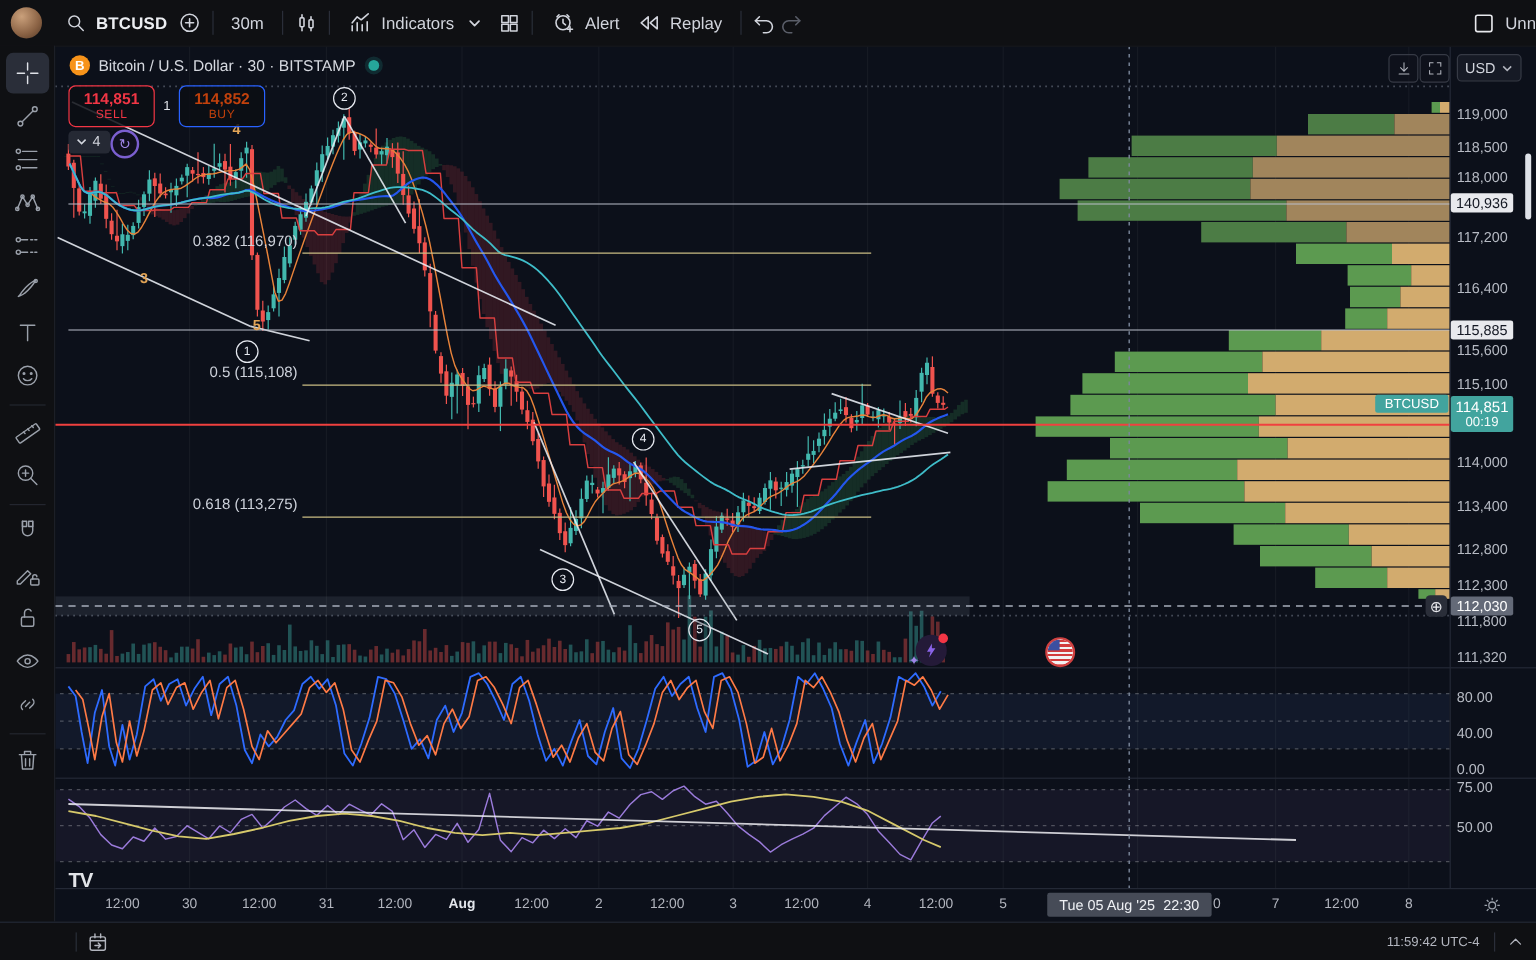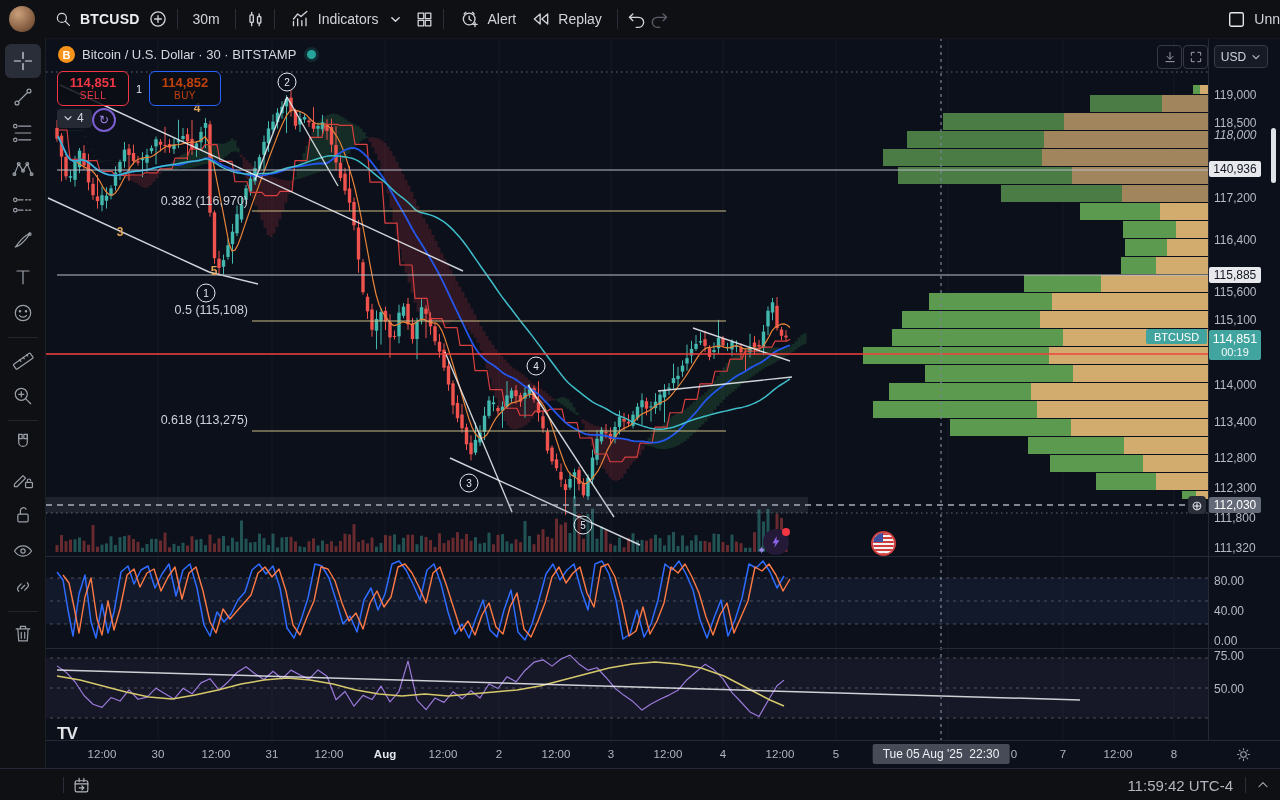--- a/index.html
+++ b/index.html
@@ -57,21 +57,21 @@
   
   #time-axis{position:absolute;left:46px;top:740px;width:1234px;height:28px;border-top:1px solid #242936;z-index:6;background:#0c101a;}
   .t-lab{position:absolute;top:7px;transform:translateX(-50%);font-size:11.5px;color:#b2b5be;}
   .t-lab.bold{font-weight:bold;color:#e3e6ec;}
   #t-tip{position:absolute;top:3px;transform:translateX(-50%);background:#464b57;color:#eef0f4;font-size:12px;border-radius:2px;padding:3px 10px;white-space:nowrap;z-index:7;}
   #axis-gear{position:absolute;right:28px;top:5px;}
   
   #footer{position:absolute;left:0;top:768px;width:1280px;height:32px;background:#0f1013;border-top:1px solid #242936;z-index:20;display:flex;align-items:center;}
   .range-btn{color:#b2b5be;font-size:12.5px;padding:4px 7px;border-radius:4px;cursor:pointer;}
   #footer .sep{width:1px;height:16px;background:#2a2e39;margin:0 6px;}
-  #clock{margin-left:auto;color:#b2b5be;font-size:15px;}
+  #clock{margin-left:auto;color:#b2b5be;font-size:11px;}
   
   #base-svg{position:absolute;left:0;top:0;z-index:1;}
   #profile-layer{position:absolute;left:0;top:0;z-index:2;}
   #over-svg{position:absolute;left:0;top:0;z-index:3;}
   .prow{position:absolute;}
   .pane-sep{position:absolute;left:46px;width:1234px;height:1px;background:#242936;z-index:5;}
   #band-112{position:absolute;left:46px;top:497px;width:762px;height:16px;background:rgba(150,160,178,.13);z-index:2;}
   #plus-dash{position:absolute;left:1188px;top:496px;width:18px;height:18px;border-radius:4px;background:#2a2e39;color:#e8e9ed;z-index:7;display:flex;align-items:center;justify-content:center;font-size:13px;}
   #rocket-badge{position:absolute;left:763px;top:529px;width:26px;height:26px;border-radius:50%;background:#241a38;z-index:7;display:flex;align-items:center;justify-content:center;}
   #rocket-dot{position:absolute;right:-1px;top:-1px;width:8px;height:8px;border-radius:50%;background:#f23645;}
@@ -1172,21 +1172,21 @@
       <span id="flag-stripes"></span>
       <span id="flag-canton"></span>
     </div>
 
   <div id="tv-logo">TV</div>
 
   <div id="scale-border"></div>
   <div id="price-scale">
       <div class="tick" style="top: 95px;">119,000</div>
       <div class="tick" style="top: 123px;">118,500</div>
-      <div class="tick" style="top: 135px; font-style: italic;">118,000</div>
+      <div class="tick" style="top: 148px;">118,000</div>
       <div class="tick" style="top: 198px;">117,200</div>
       <div class="tick" style="top: 240px;">116,400</div>
       <div class="tick" style="top: 292px;">115,600</div>
       <div class="tick" style="top: 320px;">115,100</div>
       <div class="tick" style="top: 385px;">114,000</div>
       <div class="tick" style="top: 422px;">113,400</div>
       <div class="tick" style="top: 458px;">112,800</div>
       <div class="tick" style="top: 488px;">112,300</div>
       <div class="tick" style="top: 518px;">111,800</div>
       <div class="tick" style="top: 548px;">111,320</div>

